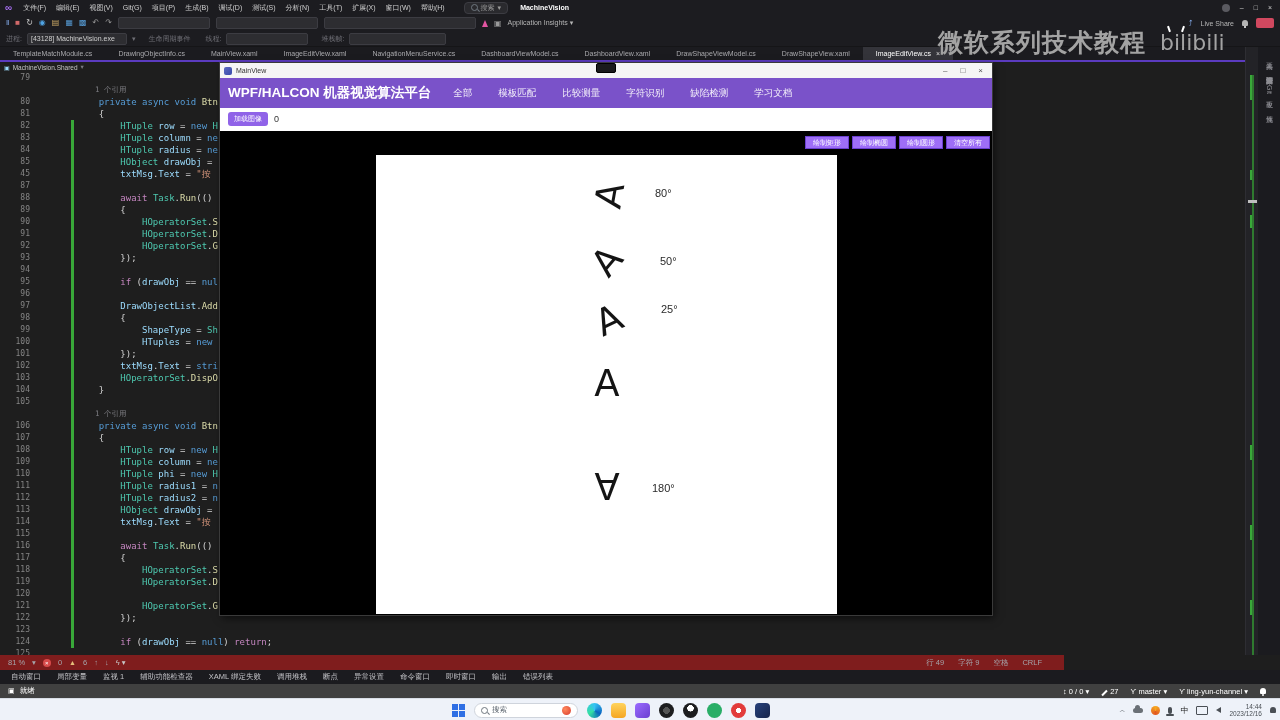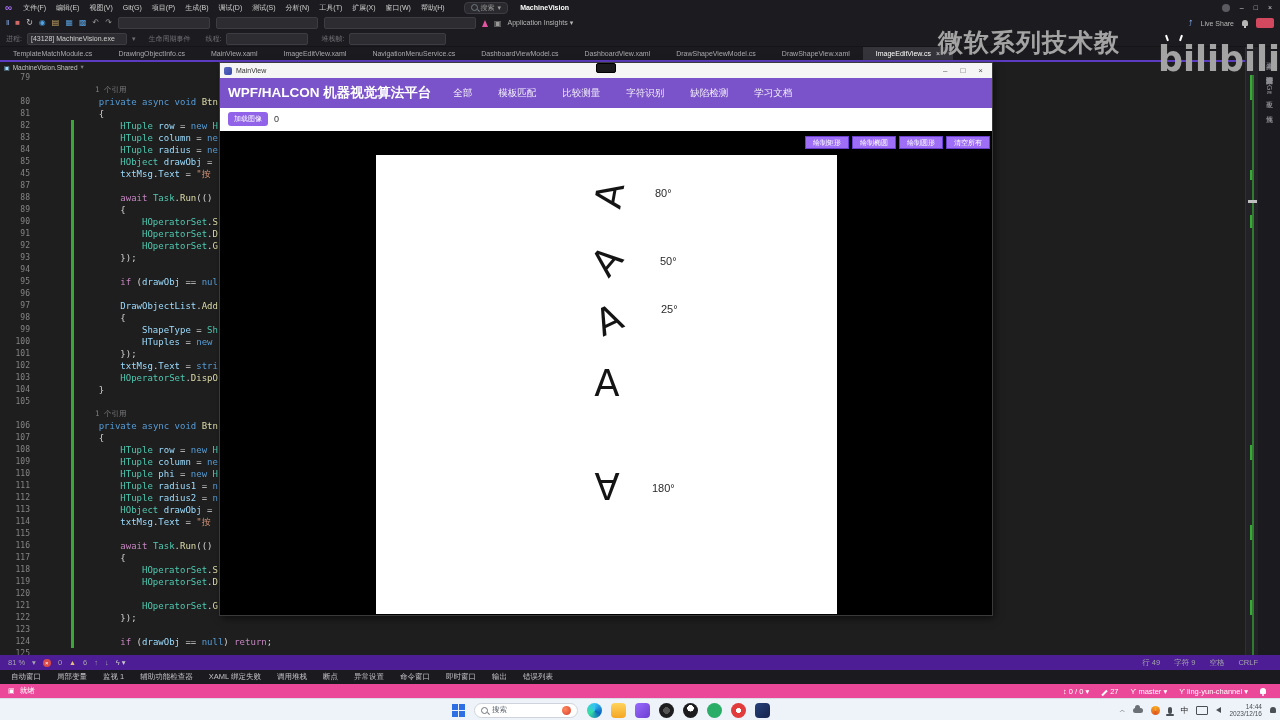--- a/index.html
+++ b/index.html
@@ -38,21 +38,21 @@
   .tk-k{color:#569cd6}.tk-c{color:#c586c0}.tk-t{color:#4ec9b0}.tk-m{color:#dcdcaa}
   .tk-v{color:#9cdcfe}.tk-s{color:#ce9178}.tk-p{color:#d4d4d4}
   
   #vscroll{left:1245px;top:47px;width:13px;height:608px;background:#232327;border-left:1px solid #2e2e33;}
   .vmark{position:absolute;left:4px;width:4px;background:#39a839;}
   .vline{position:absolute;left:6px;width:2px;background:#2f7a2f;}
   .vthumb{position:absolute;left:2px;width:9px;height:3px;background:#bfbfbf;}
   #sidetabs{left:1258px;top:47px;width:22px;height:608px;background:#1b1b1f;display:flex;flex-direction:column;gap:14px;align-items:center;padding-top:10px;box-sizing:border-box;}
   .stab{writing-mode:vertical-rl;color:#8f8f95;font-size:7px;white-space:nowrap;}
   
-  #edbottom{left:0;top:655px;width:1280px;height:15px;background:#4c1d95;display:flex;align-items:center;color:#a5a5ab;font-size:7.5px;gap:7px;padding:0 8px;box-sizing:border-box;}
+  #edbottom{left:0;top:655px;width:1064px;height:15px;background:#7f1d1d;display:flex;align-items:center;color:#a5a5ab;font-size:7.5px;gap:7px;padding:0 8px;box-sizing:border-box;}
   .errdot{width:8px;height:8px;border-radius:50%;background:#d84b4b;color:#fff;font-size:6px;line-height:8px;text-align:center;}
   .warntri{color:#e5c07b;font-size:7px;}
   #edb-right{margin-left:auto;display:flex;gap:14px;padding-right:14px;}
   #paneltabs{left:0;top:670px;width:1280px;height:14px;background:#1b1b1f;display:flex;align-items:center;gap:2px;color:#c2c2c6;font-size:7.5px;padding-left:4px;box-sizing:border-box;}
   .ptab{padding:0 7px;white-space:nowrap;}
   #statusbar{left:0;top:684px;width:1280px;height:14px;background:#a0295f;color:#fff;display:flex;align-items:center;font-size:7.5px;padding:0 8px;box-sizing:border-box;gap:5px;}
   #sb-right{margin-left:auto;display:flex;align-items:center;gap:12px;padding-right:6px;}
   .pencil{display:inline-block;width:7px;height:2px;background:#fff;transform:rotate(-45deg);margin-right:2px;}
   .bellshape{width:6px;height:6px;background:#fff;border-radius:3px 3px 1px 1px;position:relative;}
   .bellshape::after{content:"";position:absolute;left:2px;bottom:-2px;width:2px;height:2px;border-radius:50%;background:#fff;}
@@ -73,21 +73,21 @@
   .cloud::before{content:"";position:absolute;left:2px;top:-3px;width:5px;height:5px;border-radius:50%;background:#6a7076;}
   .micb{width:4px;height:7px;background:#4a4f55;border-radius:2px;position:relative;}
   .micb::after{content:"";position:absolute;left:-2px;bottom:-2px;width:8px;height:2px;border-radius:1px;background:#4a4f55;}
   .disp{width:10px;height:7px;border:1px solid #4a4f55;border-radius:1px;}
   .vol{width:0;height:0;border-top:3px solid transparent;border-bottom:3px solid transparent;border-right:5px solid #4a4f55;}
   #clock{text-align:right;line-height:7px;font-size:6.5px;}
   .bell2{width:6px;height:6px;background:#4a4f55;border-radius:3px 3px 1px 1px;}
   
   #watermark{left:938px;top:26px;display:flex;align-items:center;gap:14px;color:#a3a3a3;z-index:6;}
   #wm-text{font-size:25px;font-weight:bold;letter-spacing:1px;}
-  #wm-brand{font-size:35px;font-weight:bold;position:relative;font-family:"DejaVu Sans",sans-serif;}
+  #wm-brand{font-size:22px;font-weight:normal;position:relative;font-family:"DejaVu Sans",sans-serif;}
   #wm-brand::before{content:"";position:absolute;left:8px;top:-4px;width:2px;height:6px;background:#fff;transform:rotate(-20deg);}
   #wm-brand::after{content:"";position:absolute;left:22px;top:-4px;width:2px;height:6px;background:#fff;transform:rotate(20deg);}
   
   #appwin{left:220px;top:63px;width:772px;height:552px;background:#000;z-index:10;box-shadow:0 0 0 1px #3a3a3a,2px 3px 8px rgba(0,0,0,.6);}
   #awtitle{position:absolute;left:0;top:0;width:772px;height:15px;background:#f5f5f5;display:flex;align-items:center;color:#333;font-size:7px;}
   .awicon{width:8px;height:8px;border-radius:2px;background:linear-gradient(135deg,#5c6bc0,#3949ab);margin:0 4px 0 4px;}
   #awctrl{margin-left:auto;display:flex;gap:13px;padding-right:9px;color:#555;font-size:8px;}
   #awheader{position:absolute;left:0;top:15px;width:772px;height:30px;background:#7a52c9;display:flex;align-items:center;color:#fff;}
   #awtitle2{font-size:13.5px;font-weight:bold;margin-left:8px;white-space:nowrap;}
   #awnav{display:flex;gap:26px;margin-left:22px;font-size:9.5px;}
@@ -492,21 +492,21 @@
       <span class="ptab">XAML 绑定失败</span>
       <span class="ptab">调用堆栈</span>
       <span class="ptab">断点</span>
       <span class="ptab">异常设置</span>
       <span class="ptab">命令窗口</span>
       <span class="ptab">即时窗口</span>
       <span class="ptab">输出</span>
       <span class="ptab">错误列表</span>
     </div>
 
-  <div id="statusbar" class="abs" style="background: #ec4899;">
+  <div id="statusbar" class="abs" style="background: #404040;">
     <span style="font-size:7px;">▣</span>
     <span>就绪</span>
     <div id="sb-right">
       <span>↕ <span>0 / 0</span> ▾</span>
       <span><span class="pencil"></span><span>27</span></span>
       <span>ϒ <span>master</span> ▾</span>
       <span>ϒ <span>ling-yun-channel</span> ▾</span>
       <span class="bellshape"></span>
     </div>
   </div>

